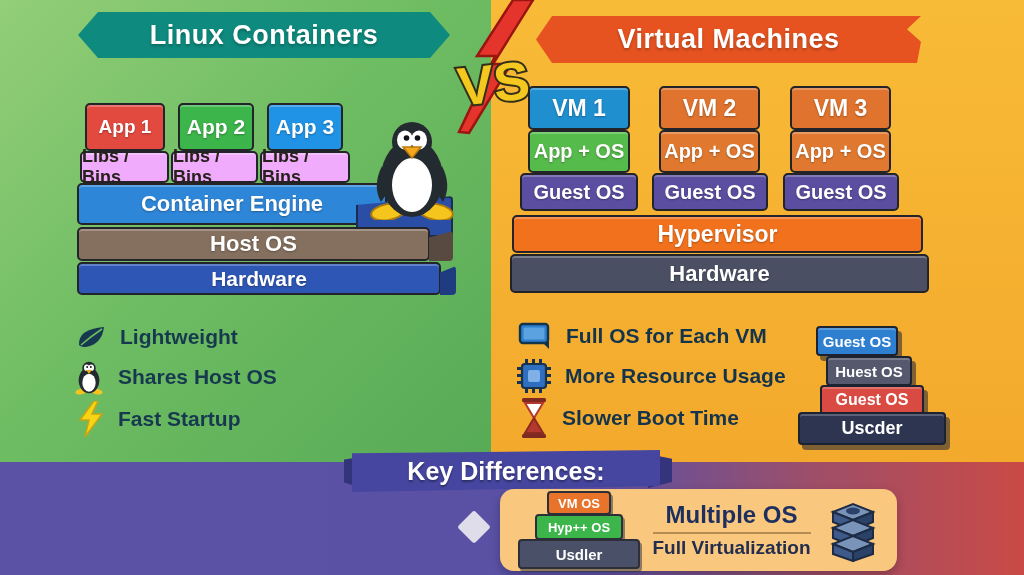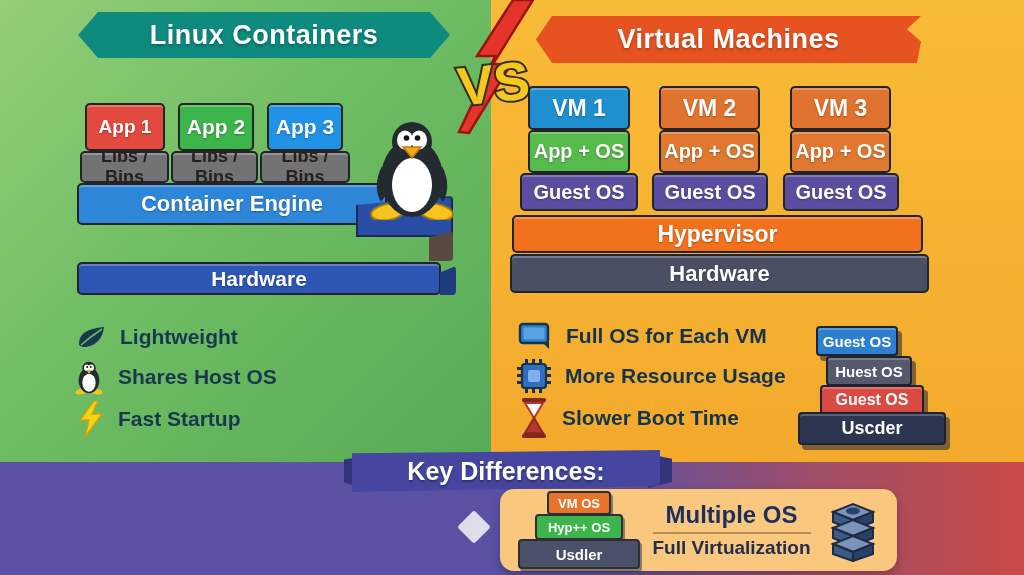--- a/index.html
+++ b/index.html
@@ -29,21 +29,21 @@
             text-shadow:0 2px 3px rgba(0,0,0,.25); }
 
   
   .box { display:flex; align-items:center; justify-content:center;
          border:2px solid #23242a; border-radius:5px; color:#fff; font-weight:bold;
          text-shadow:0 1px 2px rgba(0,0,0,.3); box-shadow:inset 0 2px 0 rgba(255,255,255,.25); }
   .box.dark-text { color:#26211a; text-shadow:none; }
 
   
   .app1 { background:#e2493f; } .app2 { background:#3cb54a; } .app3 { background:#2093e6; }
-  .libs { background:#737373;text-align:center; }
+  .libs { background:#f0abfc; }
   .engine { background:#2e86d8; } .hostos { background:#85705f; } .hw-left { background:#2d56b5; }
   .wedge { clip-path:polygon(0 22%,100% 0,100% 100%,0 100%); border-radius:0 4px 4px 0; }
 
   
   .feat { display:flex; align-items:center; gap:14px; }
   .feat .txt { font-size:21px; font-weight:bold; color:#17394f; }
   .feat-r .txt { color:#14344c; }
 
   
   .vmhead1 { background:#1f8fd0; } .vmhead { background:#e0732d; }
@@ -118,20 +118,23 @@
   <div class="abs box libs dark-text" style="left:260px; top:151px; width:90px; height:32px; font-size:18px;">
       <span>Libs / Bins</span>
     </div>
 
   <div class="abs box engine" style="left:77px; top:183px; width:310px; height:42px; font-size:22px;">
       <span>Container Engine</span>
     </div>
 
   <div class="abs wedge" style="left:356px; top:196px; width:97px; height:41px; background:#2a4ea6; border:2px solid #1c2b52;"></div>
 
+  <div class="abs box hostos" style="left:77px; top:227px; width:353px; height:34px; font-size:22px;">
+      <span>Host OS</span>
+    </div>
   <div class="abs wedge" style="left:429px; top:231px; width:24px; height:30px; background:#584a40;"></div>
 
   <div class="abs box hw-left" style="left:77px; top:262px; width:364px; height:33px; font-size:21px;">
       <span>Hardware</span>
     </div>
   <div class="abs wedge" style="left:440px; top:266px; width:16px; height:29px; background:#1f3c80;"></div>
 
   <svg class="abs" style="left:366px; top:116px; width:92px; height:104px;" viewBox="0 0 90 104">
     <ellipse cx="21" cy="96" rx="17" ry="8" fill="#f6c51d" stroke="#a87b0c" stroke-width="2" transform="rotate(-10 21 96)"></ellipse>
     <ellipse cx="69" cy="96" rx="17" ry="8" fill="#f6c51d" stroke="#a87b0c" stroke-width="2" transform="rotate(10 69 96)"></ellipse>

